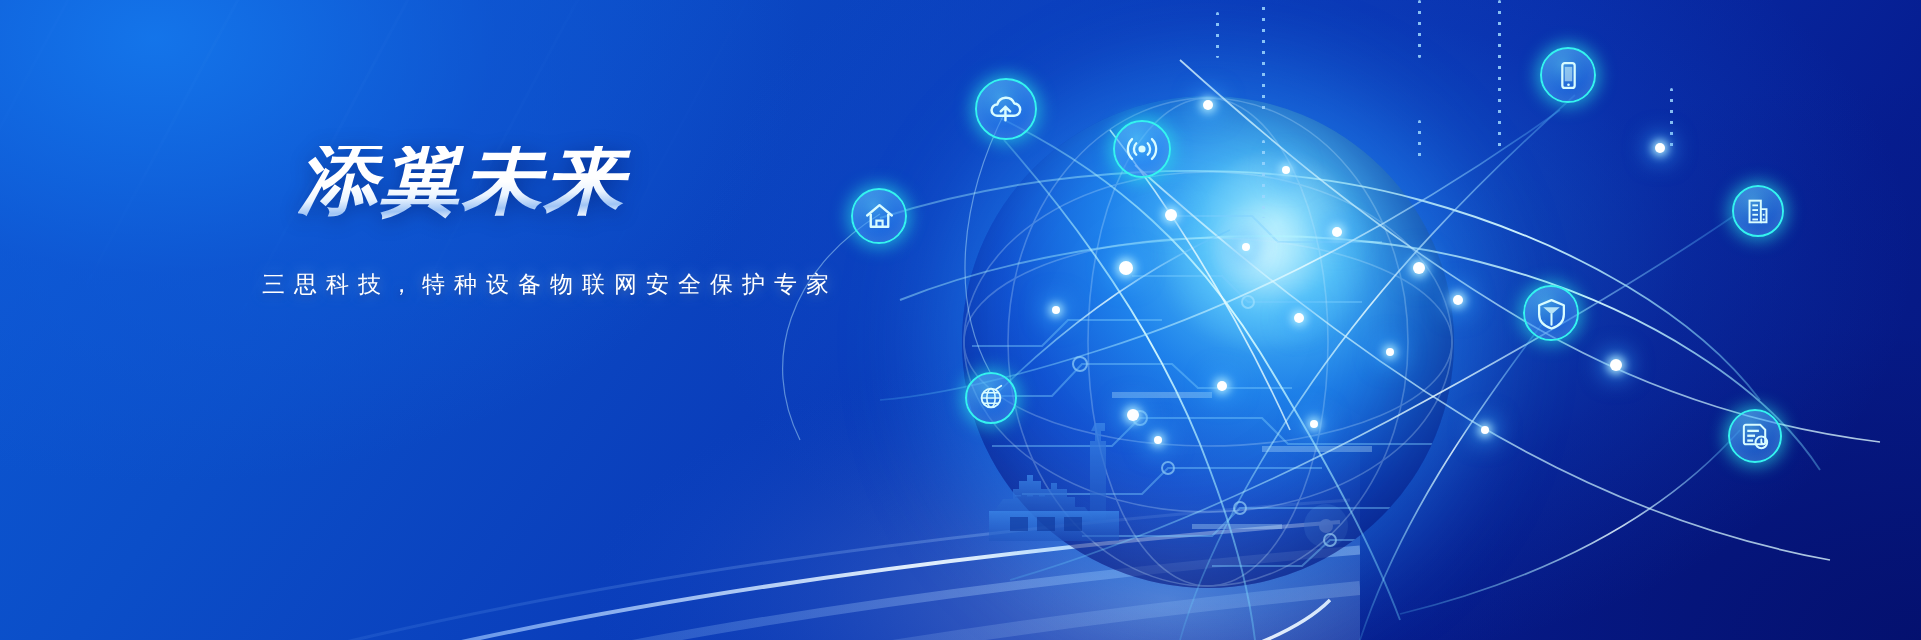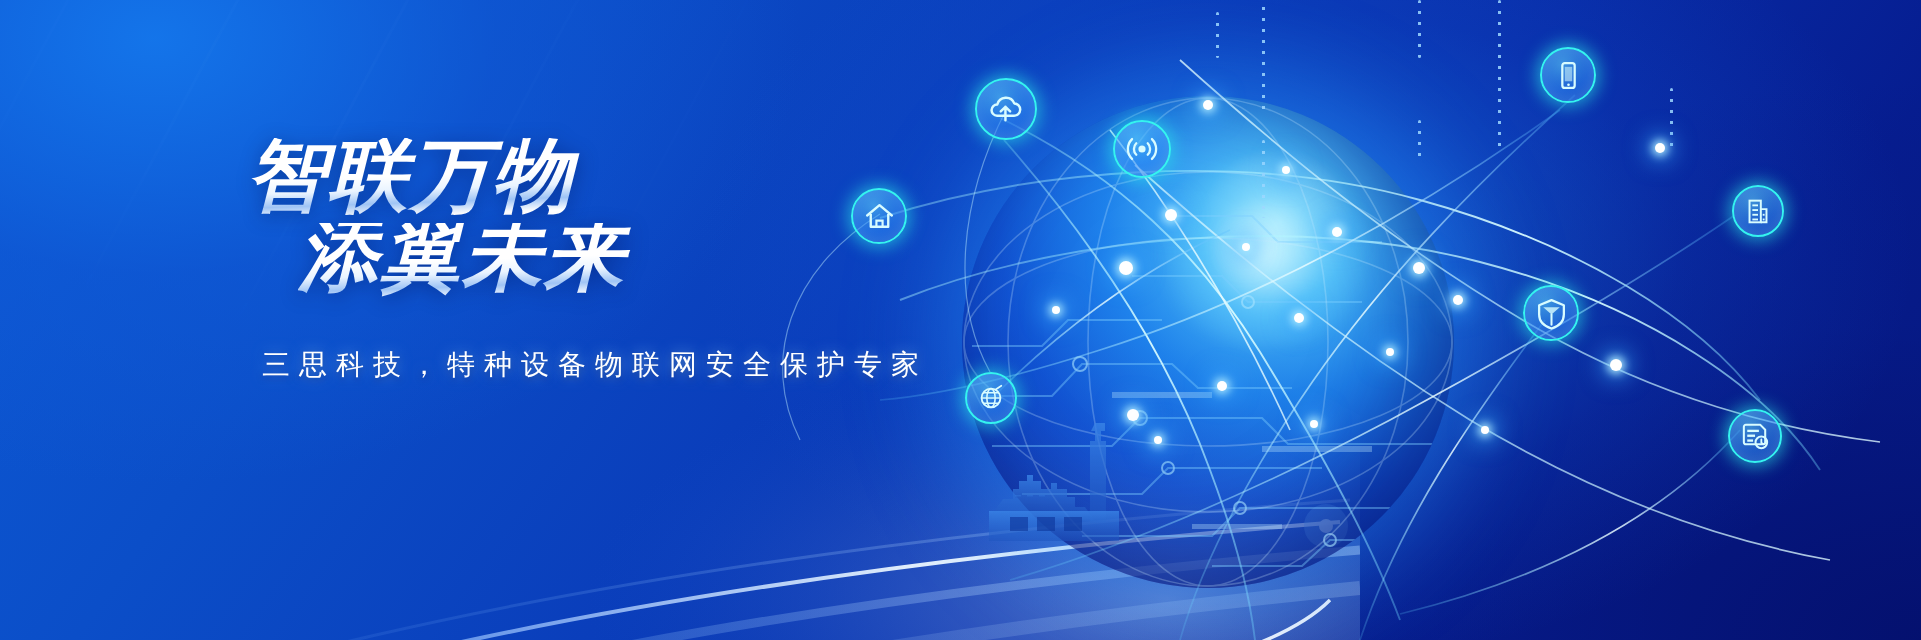--- a/index.html
+++ b/index.html
@@ -66,21 +66,21 @@
   .hl{
     font-weight:bold;font-style:italic;letter-spacing:2px;line-height:.96;
     font-size:80px;
     color:#fff;
     background:linear-gradient(178deg,#ffffff 0%,#ffffff 42%,#eaf4ff 55%,#9fc4f5 68%,#ffffff 80%,#ffffff 100%);
     -webkit-background-clip:text;background-clip:text;-webkit-text-fill-color:transparent;
     filter:drop-shadow(0 3px 10px rgba(0,20,90,.45));
     white-space:nowrap;
   }
   .hl2{margin-left:52px;margin-top:8px;font-family:Liberation Mono, monospace;}
-  .sub{margin-top:46px;margin-left:16px;color:#ffffff;font-size:28px;letter-spacing:9px;
+  .sub{margin-top:46px;margin-left:16px;color:#ffffff;font-size:23px;letter-spacing:9px;
     text-shadow:0 0 14px rgba(120,190,255,.75),0 2px 6px rgba(0,15,80,.5);white-space:nowrap;}
 </style>
 </head>
 <body>
 
 <div id="banner">
 
   <div class="streaks"></div>
 
   <svg class="ground" viewBox="0 0 1500 720" preserveAspectRatio="none">
@@ -299,18 +299,17 @@
             <rect x="8.5" y="15" width="8" height="2.4"></rect>
             <rect x="8.5" y="20" width="6" height="2.4"></rect>
           </g>
           <circle cx="23" cy="23" r="6" fill="none" stroke="#d8fcff" stroke-width="2.1"></circle>
           <path d="M23 20v3.4l2.4 1.6" stroke="#d8fcff" stroke-width="1.9" stroke-linecap="round" fill="none"></path>
         </svg>
       </div>
     </div>
 
   <div class="copy">
-    <div class="hl">智联万物</div>
     <div class="hl hl2">添翼未来</div>
     <div class="sub">三思科技，特种设备物联网安全保护专家</div>
   </div>
 
 </div>
 
 </body></html>

